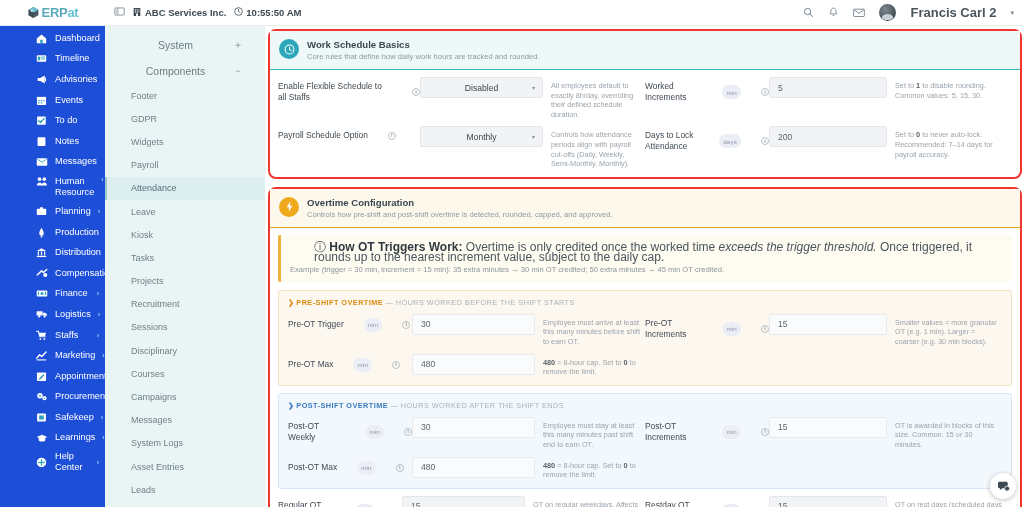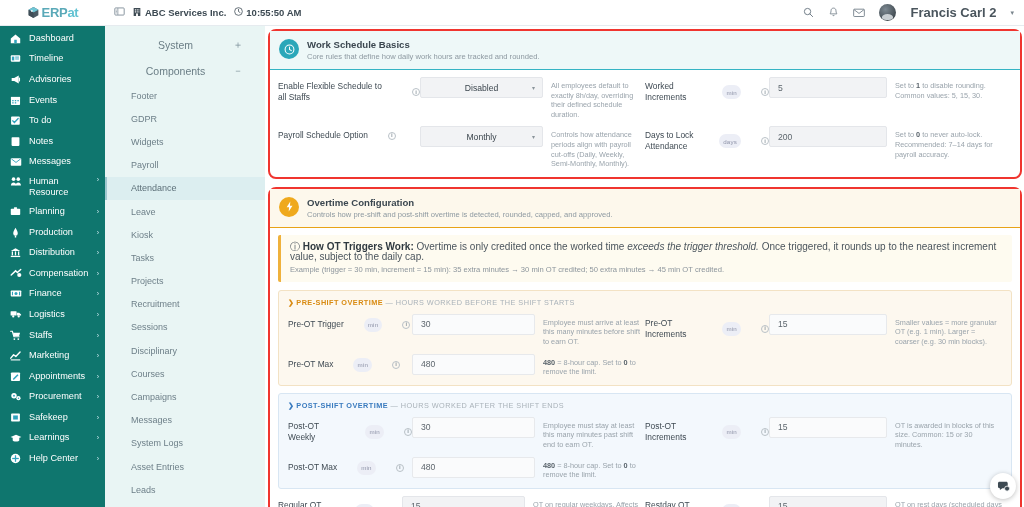--- a/index.html
+++ b/index.html
@@ -35,21 +35,21 @@
     display: flex; align-items: center; justify-content: center; overflow: hidden;
   }
   .avatar::after { content:""; width: 11px; height: 6px; border-radius: 50% 50% 40% 40%; background: #c9cfd3; margin-top: 8px; }
   .username { font-size: 13px; color: #4a555d; font-weight: bold; }
   .caret-sm { font-size: 7px; color: #7a858d; }
 
   
   .body-row { display: flex; flex: 1; min-height: 0; }
 
   
-  .leftnav { width: 105px; flex: 0 0 105px; background: #0f766e; overflow: hidden; padding-top: 2px; }
+  .leftnav { width: 105px; flex: 0 0 105px; background: #1d4ed8; overflow: hidden; padding-top: 2px; padding-left: 26px; }
   .nav-item {
     display: flex; align-items: center; gap: 7px;
     padding: 3px 6px 3px 9px; color: #ffffff; font-size: 9.2px; cursor: pointer; position: relative;
     min-height: 20.6px;
   }
   .nav-item .ni-ico { width: 13px; flex: 0 0 13px; display: flex; align-items: center; justify-content: center; }
   .nav-item .ni-label { flex: 1; line-height: 11px; }
   .nav-item .ni-arrow { font-size: 7px; color: #cdeaf1; margin-left: auto; }
   .nav-item.two-line { align-items: flex-start; padding-top: 4px; }
   .nav-item.two-line .ni-label { line-height: 11px; }
@@ -99,21 +99,21 @@
   }
   .sel .sel-caret { position: absolute; right: 7px; font-size: 6px; color: #8b949b; }
   .inp {
     width: 100%; height: 21px; background: #f2f3f5; border: 1px solid #e4e6ea; border-radius: 2px;
     display: flex; align-items: center; padding-left: 8px; font-size: 8.6px; color: #5d666d; cursor: text;
   }
   .inp.light { background: #fafbfc; border-color: #e7e9ec; }
 
   
   .notebox { background: #fefbf0; border-left: 3px solid #efb13c; border-radius: 2px; padding: 7px 9px 7px 9px; margin-bottom: 8px; }
-  .note-l1 { font-size: 10px; color: #4b555d; line-height: 10px; }
+  .note-l1 { font-size: 12px; color: #4b555d; line-height: 10px; margin-left: 24px; }
   .note-l1 b { color: #2f3940; }
   .note-l1 i { font-style: italic; }
   .note-l2 { font-size: 7.6px; color: #8c959c; line-height: 10px; margin-top: 3px; }
 
   
   .subsec { border-radius: 3px; padding: 7px 9px 8px 9px; margin-bottom: 7px; }
   .subsec.pre { background: #fdf8ef; border: 1px solid #f3e2c4; }
   .subsec.post { background: #f3f8fd; border: 1px solid #d8e6f3; }
   .subsec-title { font-size: 7.3px; font-weight: bold; letter-spacing: .45px; margin-bottom: 7px; }
   .subsec.pre .subsec-title { color: #d98b12; }

